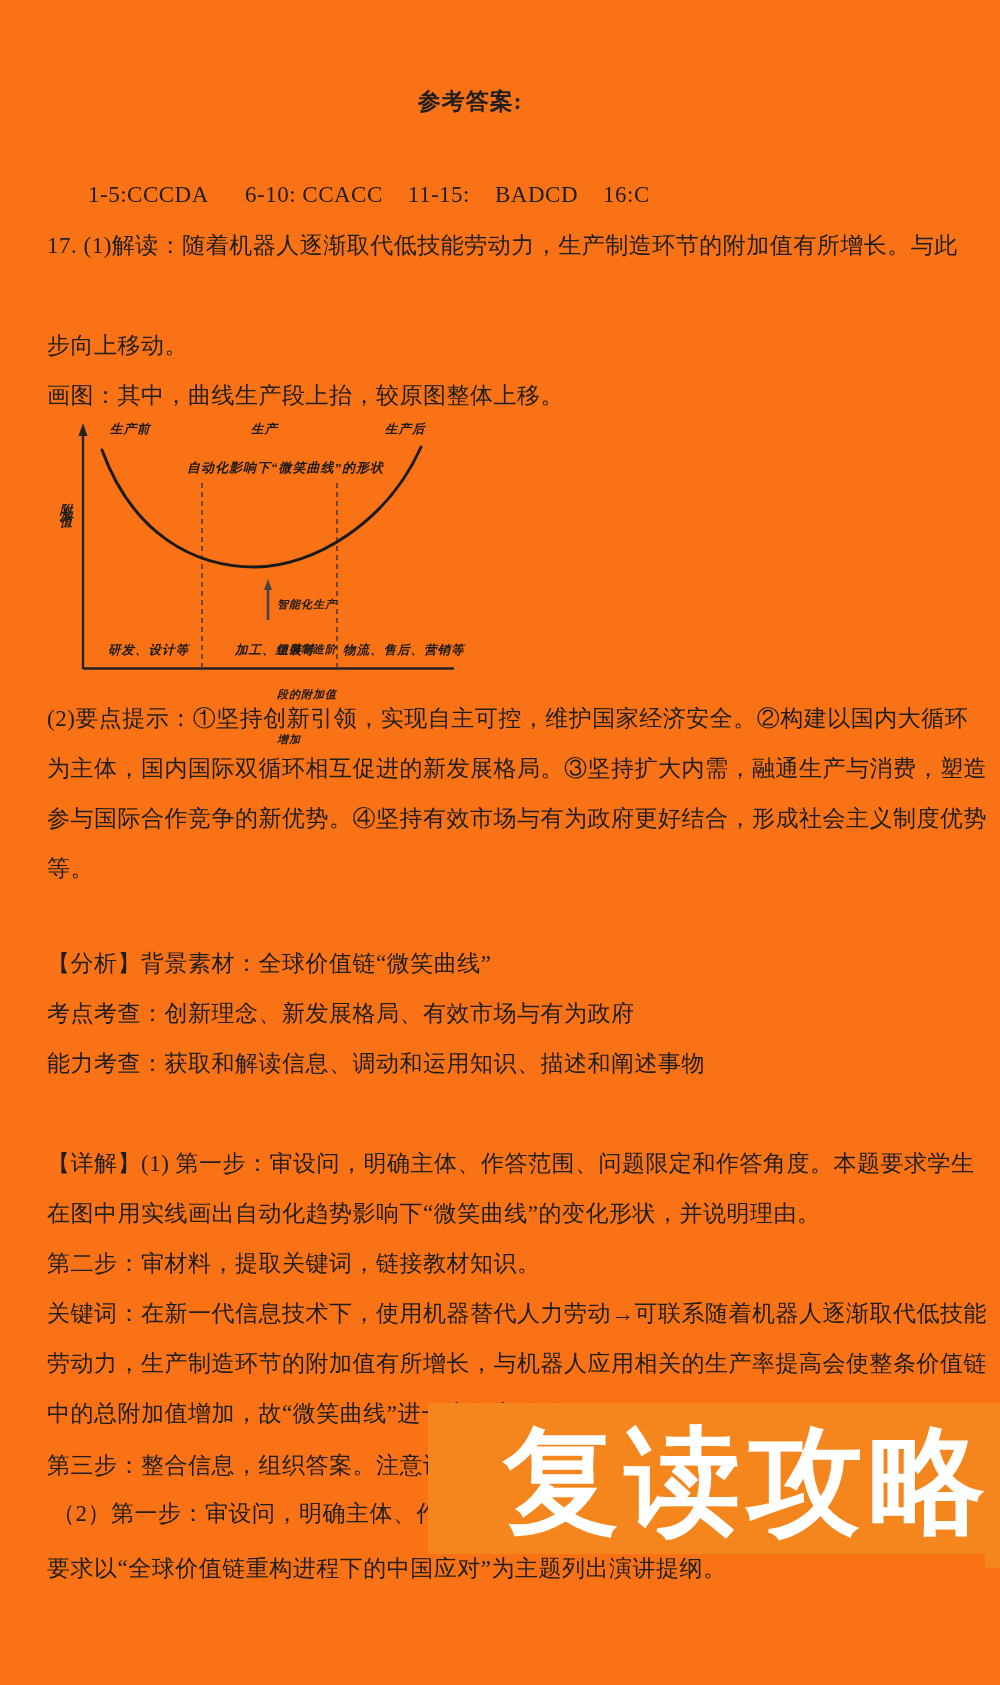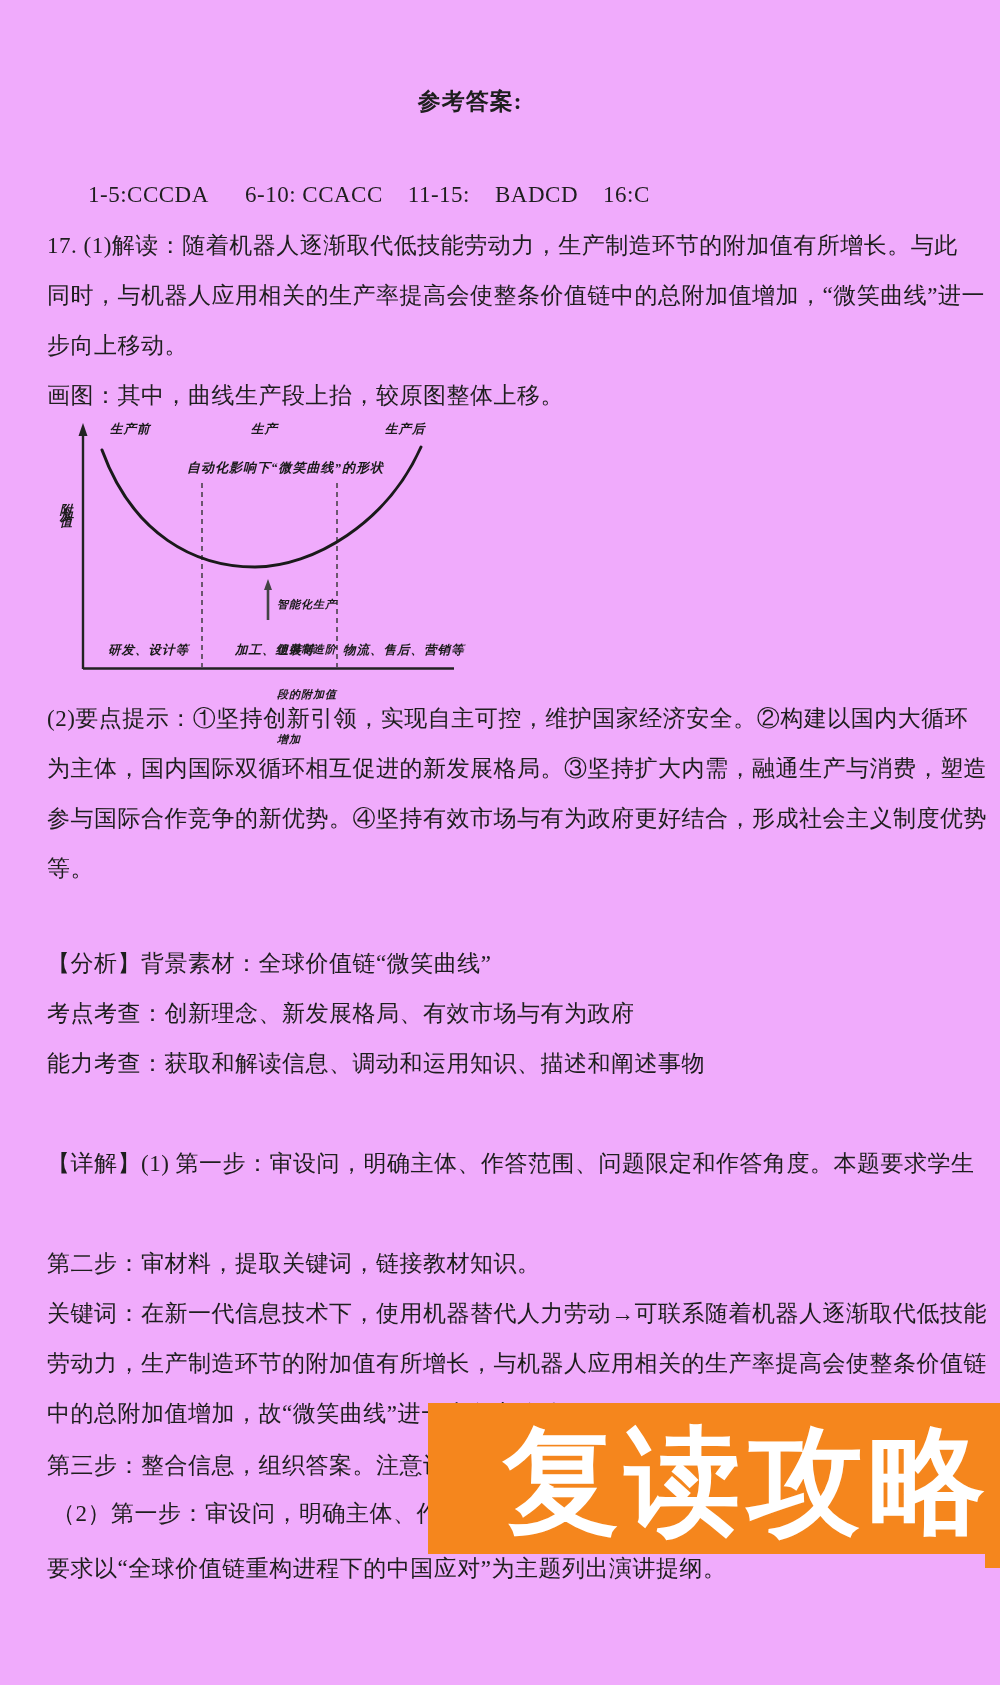--- a/index.html
+++ b/index.html
@@ -1,19 +1,19 @@
 <!DOCTYPE html>
 <html><head>
 <meta charset="utf-8">
 <style>
   html,body { margin:0; padding:0; background:#ffffff; }
   .page {
     position:relative;
     width:1000px; height:1685px;
-    background:#f0abfc;
+    background:#f97316;
     font-family:"Liberation Serif","DejaVu Serif",serif;
     color:#1e1e1e;
     overflow:hidden;
   }
   .line {
     position:absolute;
     left:47px;
     font-size:23px;
     white-space:pre;
     letter-spacing:0.5px;
@@ -78,21 +78,20 @@
 </head>
 <body>
 
 <div class="page">
 
   <div class="doc-title">参考答案:</div>
 
   <div class="line answers">1-5:CCCDA      6-10: CCACC    11-15:    BADCD    16:C</div>
 
   <div class="line" style="top:230px">17. (1)解读：随着机器人逐渐取代低技能劳动力，生产制造环节的附加值有所增长。与此</div>
-  <div class="line" style="top:280px">同时，与机器人应用相关的生产率提高会使整条价值链中的总附加值增加，“微笑曲线”进一</div>
   <div class="line" style="top:330px">步向上移动。</div>
   <div class="line" style="top:380px">画图：其中，曲线生产段上抬，较原图整体上移。</div>
 
   <div class="chart">
     <svg width="412" height="262" viewBox="0 0 412 262">
 
       <line x1="28" y1="18" x2="28" y2="254" stroke="#222" stroke-width="2.4"></line>
       <polygon points="28,8 23.5,21 32.5,21" fill="#222"></polygon>
 
       <line x1="28" y1="253.5" x2="399" y2="253.5" stroke="#222" stroke-width="2.6"></line>
@@ -129,20 +128,21 @@
   <div class="line" style="top:703px">(2)要点提示：①坚持创新引领，实现自主可控，维护国家经济安全。②构建以国内大循环</div>
   <div class="line" style="top:753px">为主体，国内国际双循环相互促进的新发展格局。③坚持扩大内需，融通生产与消费，塑造</div>
   <div class="line" style="top:803px">参与国际合作竞争的新优势。④坚持有效市场与有为政府更好结合，形成社会主义制度优势</div>
   <div class="line" style="top:853px">等。</div>
 
   <div class="line" style="top:948px">【分析】背景素材：全球价值链“微笑曲线”</div>
   <div class="line" style="top:998px">考点考查：创新理念、新发展格局、有效市场与有为政府</div>
   <div class="line" style="top:1048px">能力考查：获取和解读信息、调动和运用知识、描述和阐述事物</div>
 
   <div class="line" style="top:1148px">【详解】(1) 第一步：审设问，明确主体、作答范围、问题限定和作答角度。本题要求学生</div>
+  <div class="line" style="top:1198px">在图中用实线画出自动化趋势影响下“微笑曲线”的变化形状，并说明理由。</div>
   <div class="line" style="top:1248px">第二步：审材料，提取关键词，链接教材知识。</div>
   <div class="line" style="top:1298px">关键词：在新一代信息技术下，使用机器替代人力劳动→可联系随着机器人逐渐取代低技能</div>
   <div class="line" style="top:1348px">劳动力，生产制造环节的附加值有所增长，与机器人应用相关的生产率提高会使整条价值链</div>
   <div class="line" style="top:1398px">中的总附加值增加，故“微笑曲线”进一步向上移动，画图即可</div>
   <div class="line" style="top:1450px">第三步：整合信息，组织答案。注意设</div>
   <div class="line" style="top:1498px; left:52px">（2）第一步：审设问，明确主体、作答</div>
   <div class="line" style="top:1553px">要求以“全球价值链重构进程下的中国应对”为主题列出演讲提纲。</div>
 
   <div class="banner" style="background: rgb(245, 134, 29);">
     <span class="banner-text">复读攻略</span>

